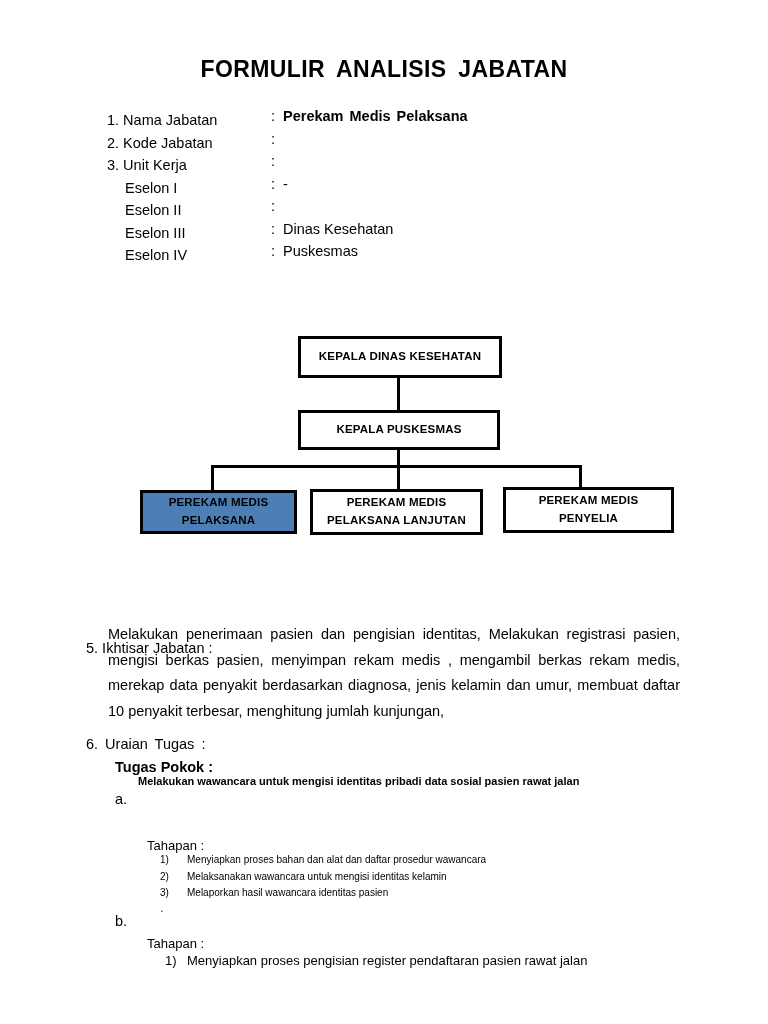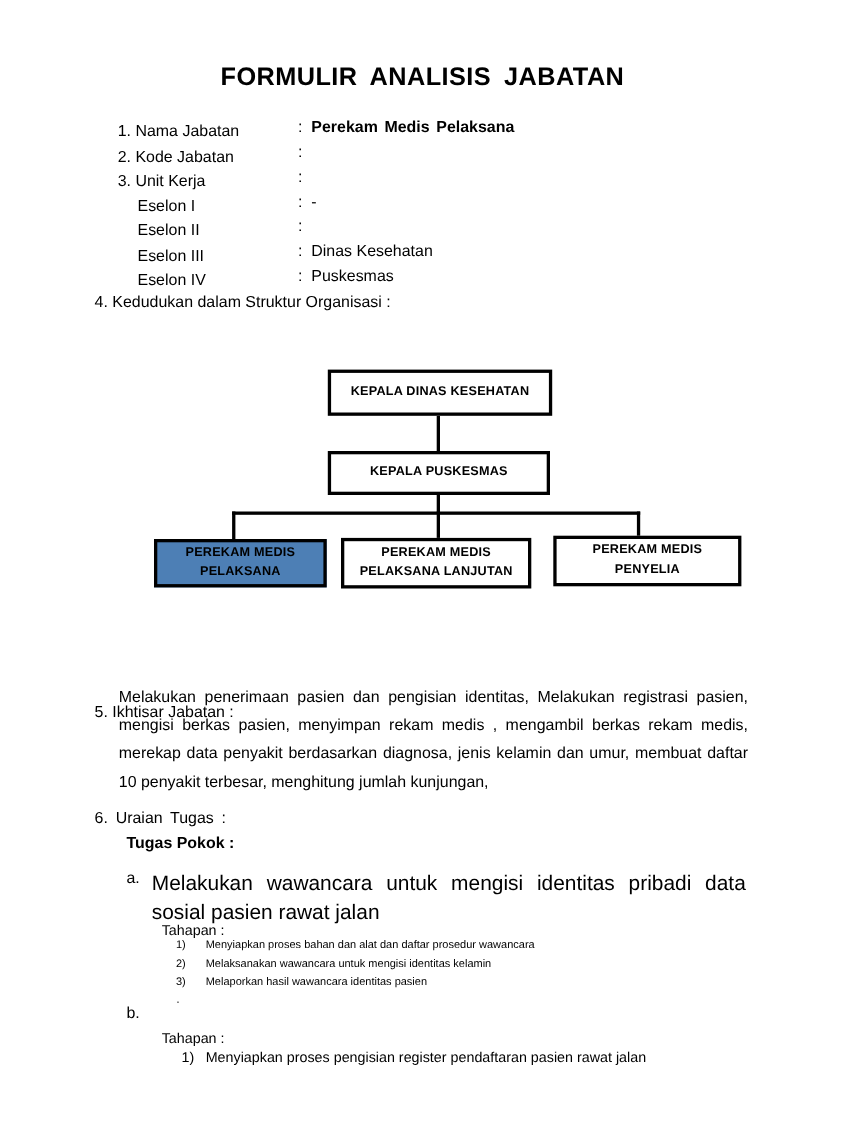--- a/index.html
+++ b/index.html
@@ -179,25 +179,26 @@
 
   .task-a-marker {
     position: absolute;
     left: 115px;
     top: 791px;
     font-size: 14.5px;
   }
   .task-a-text {
     position: absolute;
     left: 138px;
-    top: 791px;
+    top: 769px;
     width: 540px;
-    font-size: 19px;
+    font-size: 11px;
     line-height: 25.5px;
     text-align: justify;
+    font-weight: bold;
   }
 
   .tahapan-label-a {
     position: absolute;
     left: 147px;
     top: 838px;
     font-size: 13px;
   }
   .steps-a {
     position: absolute;
@@ -299,21 +300,20 @@
     </div>
 
     <div class="field-row">
       <span class="field-label indent">Eselon IV</span>
       <span class="field-colon">:</span>
       <span class="field-value">Puskesmas</span>
     </div>
 
   </div>
 
-  <div class="sec4-line1">4. Kedudukan dalam Struktur Organisasi :</div>
 
   <div class="orgchart">
 
     <div class="org-line" id="line-v1"></div>
     <div class="org-line" id="line-v2"></div>
     <div class="org-line" id="line-h1"></div>
     <div class="org-line" id="line-v3"></div>
     <div class="org-line" id="line-v4"></div>
     <div class="org-line" id="line-v5"></div>
 

